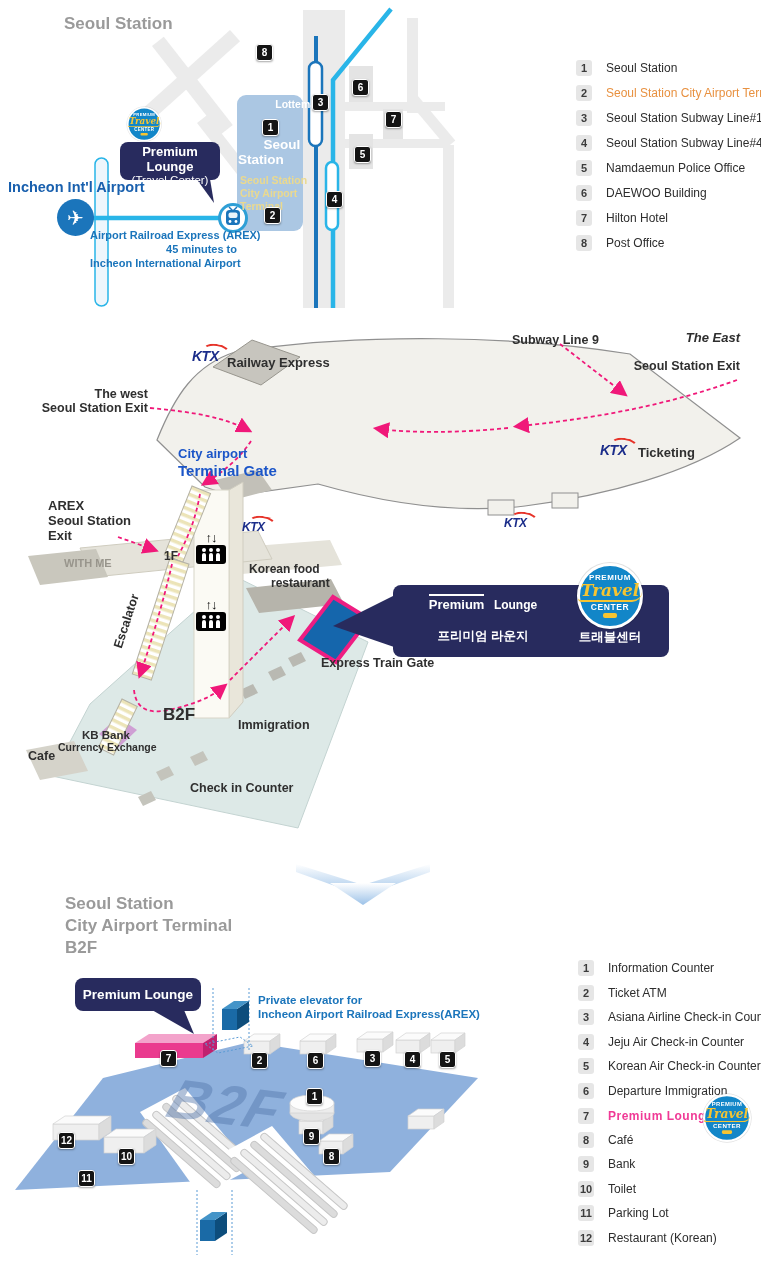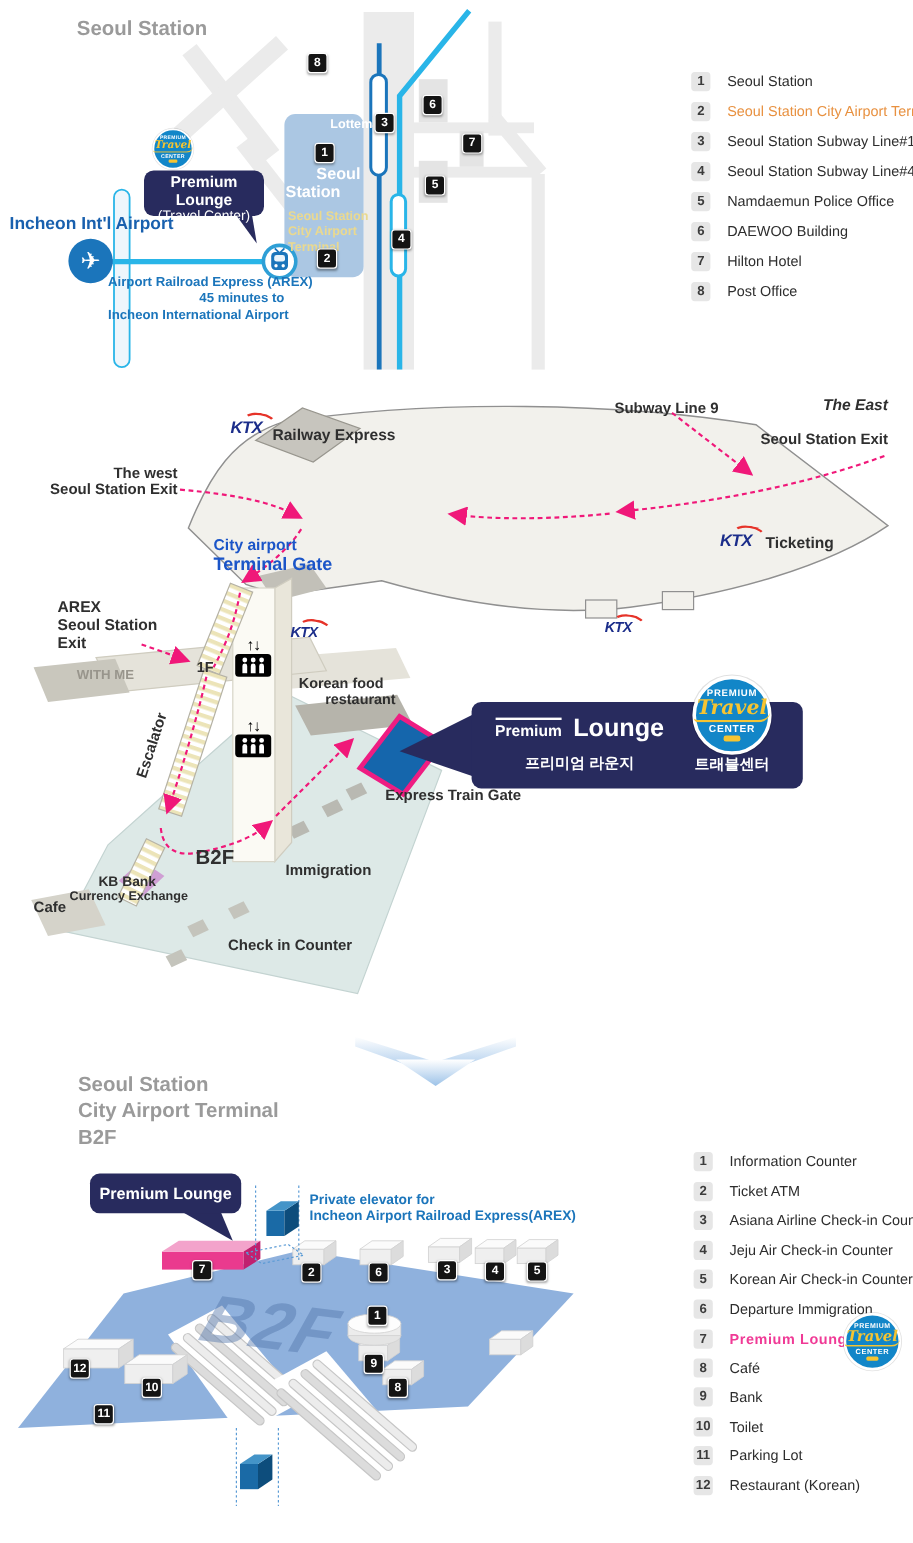--- a/index.html
+++ b/index.html
@@ -273,21 +273,21 @@
     <div class="lb" style="left:28px;top:440px;font-size:12.5px;">Cafe</div>
     <div class="lb" style="left:238px;top:409px;font-size:12.5px;">Immigration</div>
     <div class="lb" style="left:190px;top:472px;font-size:12.5px;">Check in Counter</div>
     <div class="lb" style="left:303px;top:347px;font-size:12.5px;padding-left:18px;">Express Train Gate</div>
     <span class="ktx small" style="left:242px;top:210px;">KTX</span>
     <span class="ktx small" style="left:504px;top:206px;">KTX</span>
 
     <div class="navybox" style="left:393px;top:275px;width:276px;height:72px;"></div>
     <div class="lb" style="left:403px;top:285px;width:160px;text-align:center;z-index:6;color:#fff;">
       <span style="font-size:13px;border-top:2px solid #fff;padding-top:1px;">Premium</span>
-      <span style="font-size:21px;margin-left:5px;">Lounge</span>
+      <span style="font-size:12px;margin-left:5px;">Lounge</span>
     </div>
     <div class="lb" style="left:403px;top:320px;width:160px;text-align:center;z-index:6;color:#fff;font-size:12.5px;">프리미엄 라운지</div>
     <div class="lb" style="left:572px;top:321px;width:76px;text-align:center;z-index:6;color:#fff;font-size:12.5px;">트래블센터</div>
     <div style="position:absolute;left:577px;top:253px;z-index:6;">
       <div class="tlogo">
         <div class="t1">PREMIUM</div>
         <div class="t2">Travel</div>
         <div class="t3">CENTER</div>
         <div class="t4"></div>
       </div>

